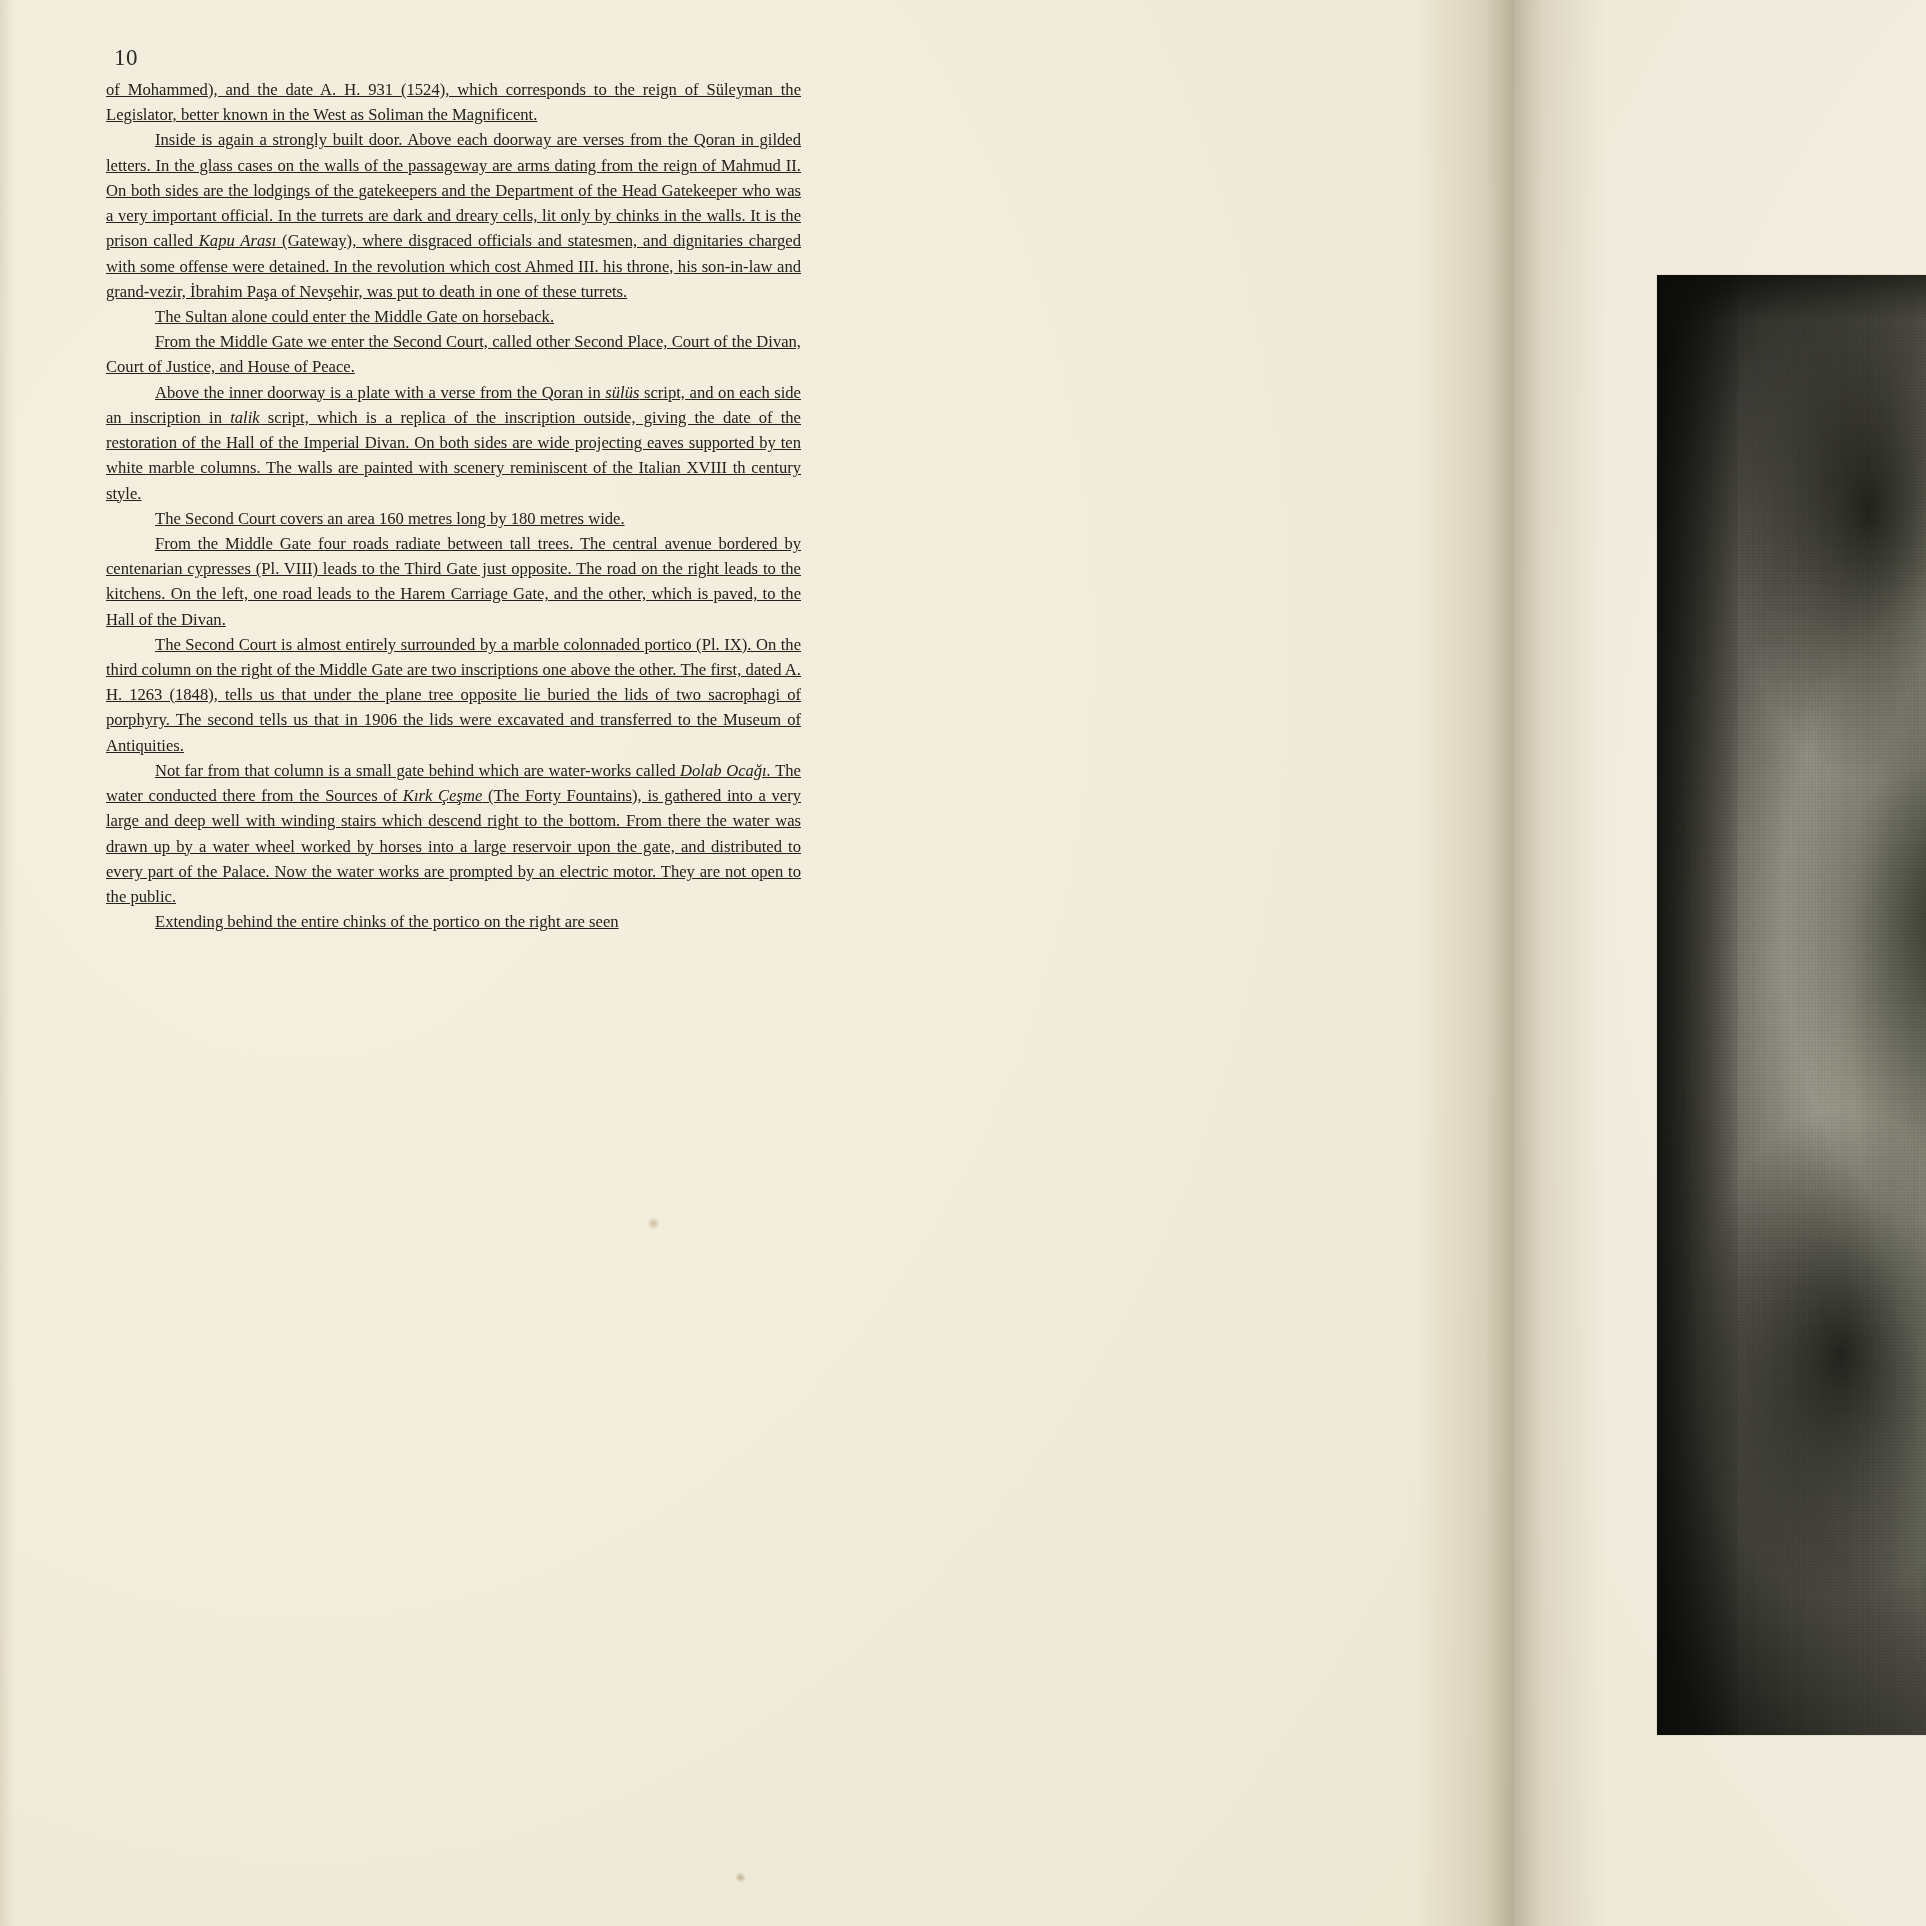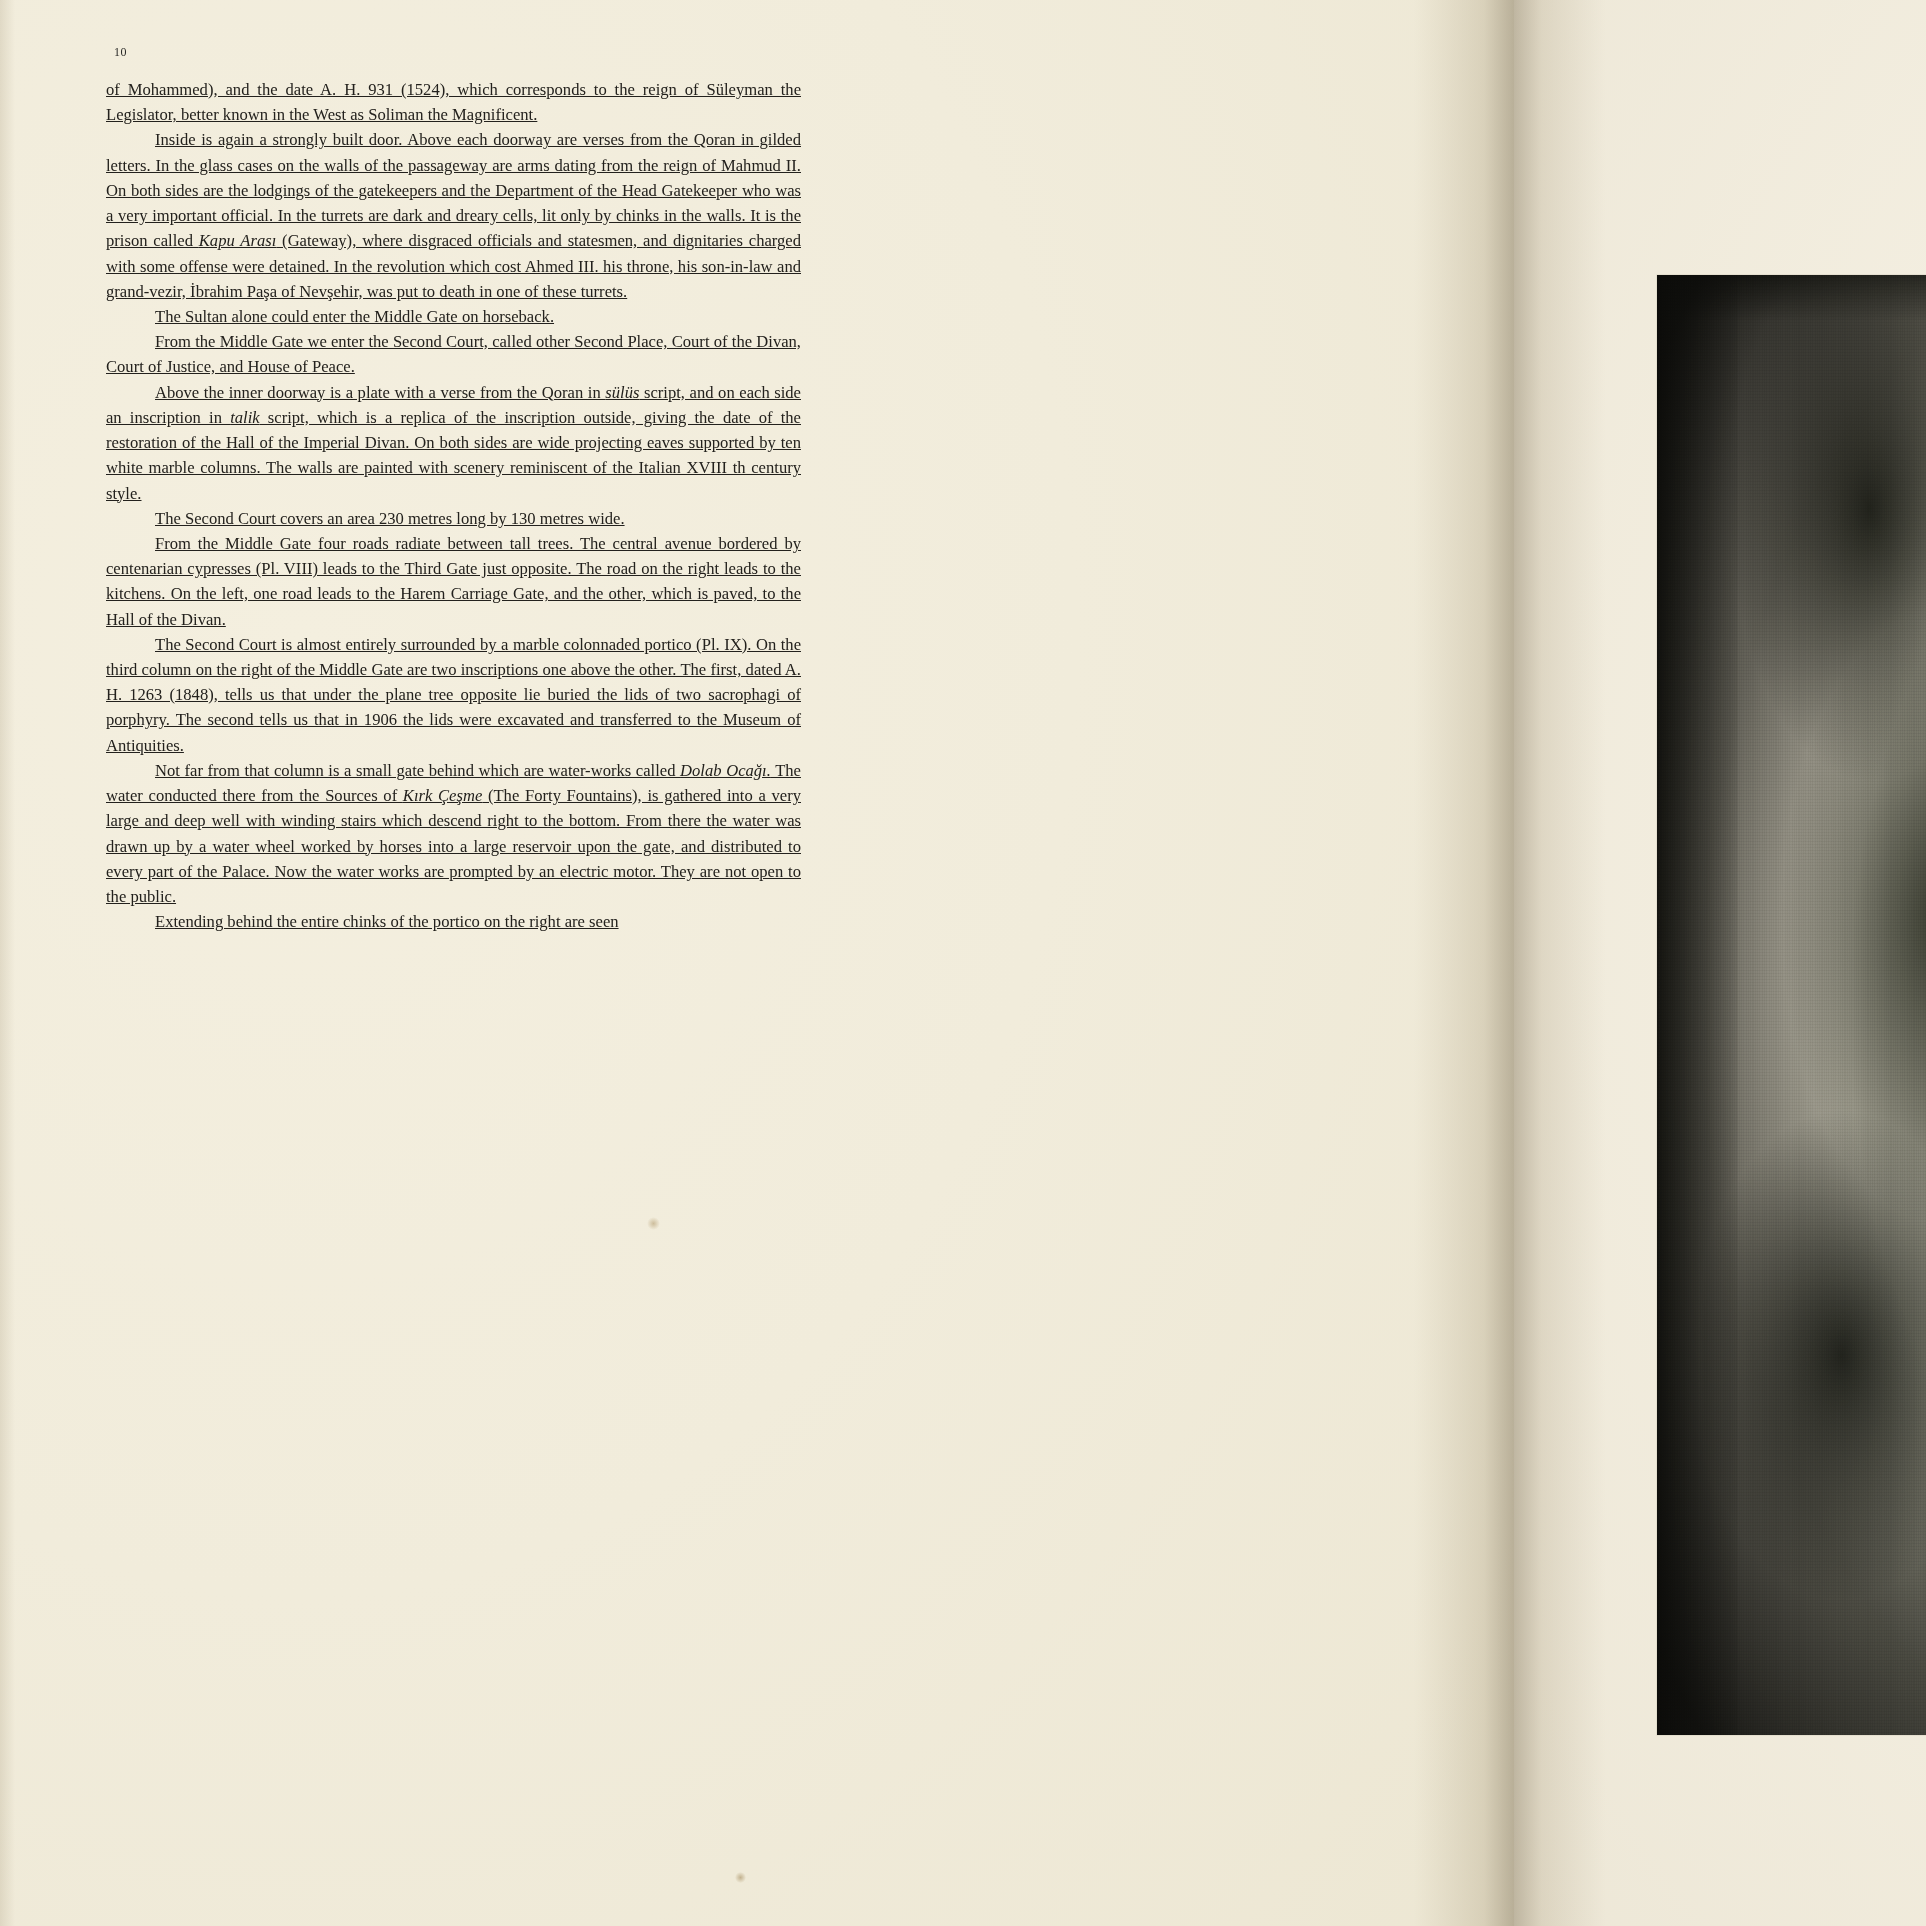--- a/index.html
+++ b/index.html
@@ -41,21 +41,21 @@
     content: "";
     position: absolute;
     top: 0; left: 0; bottom: 0; width: 15.4px;
     background: linear-gradient(to left, rgba(160,146,116,0) 0%, rgba(160,146,116,0.22) 100%);
     pointer-events: none;
   }
   .folio {
     position: absolute;
     left: 114px;
     top: 45px;
-    font-size: 12px;
+    font-size: 23px;
     letter-spacing: 0.4px;
     color: #2a2a28;
   }
   .textblock {
     position: absolute;
     left: 106px;
     top: 77px;
     width: 695px;
     color: #23211d;
     font-size: 16.6px;
@@ -193,21 +193,21 @@
 
       <p class="ind">
         <span>From the Middle Gate we enter the Second Court, called other Second Place, Court of the Divan, Court of Justice, and House of Peace.</span>
       </p>
 
       <p class="ind">
         <span>Above the inner doorway is a plate with a verse from the Qoran in </span><i>sülüs</i><span> script, and on each side an inscription in </span><i>talik</i><span> script, which is a replica of the inscription outside, giving the date of the restoration of the Hall of the Imperial Divan. On both sides are wide projecting eaves supported by ten white marble columns. The walls are painted with scenery reminiscent of the Italian XVIII th century style.</span>
       </p>
 
       <p class="ind">
-        <span>The Second Court covers an area 230 metres long by 130 metres wide.</span>
+        <span>The Second Court covers an area 160 metres long by 180 metres wide.</span>
       </p>
 
       <p class="ind">
         <span>From the Middle Gate four roads radiate between tall trees.   The central avenue bordered by centenarian cypresses (Pl. VIII) leads to the Third Gate just opposite. The road on the right leads to the kitchens. On the left, one road leads to the Harem Carriage Gate, and the other, which is paved, to the Hall of the Divan.</span>
       </p>
 
       <p class="ind">
         <span>The Second Court is almost entirely surrounded by a marble colonnaded portico (Pl. IX). On the third column on the right of the Middle Gate are two inscriptions one above the other. The first, dated A. H. 1263 (1848), tells us that under the plane tree opposite lie buried the lids of two sacrophagi of porphyry. The second tells us that in 1906   the lids were excavated and transferred to the Museum of Antiquities.</span>
       </p>
 

